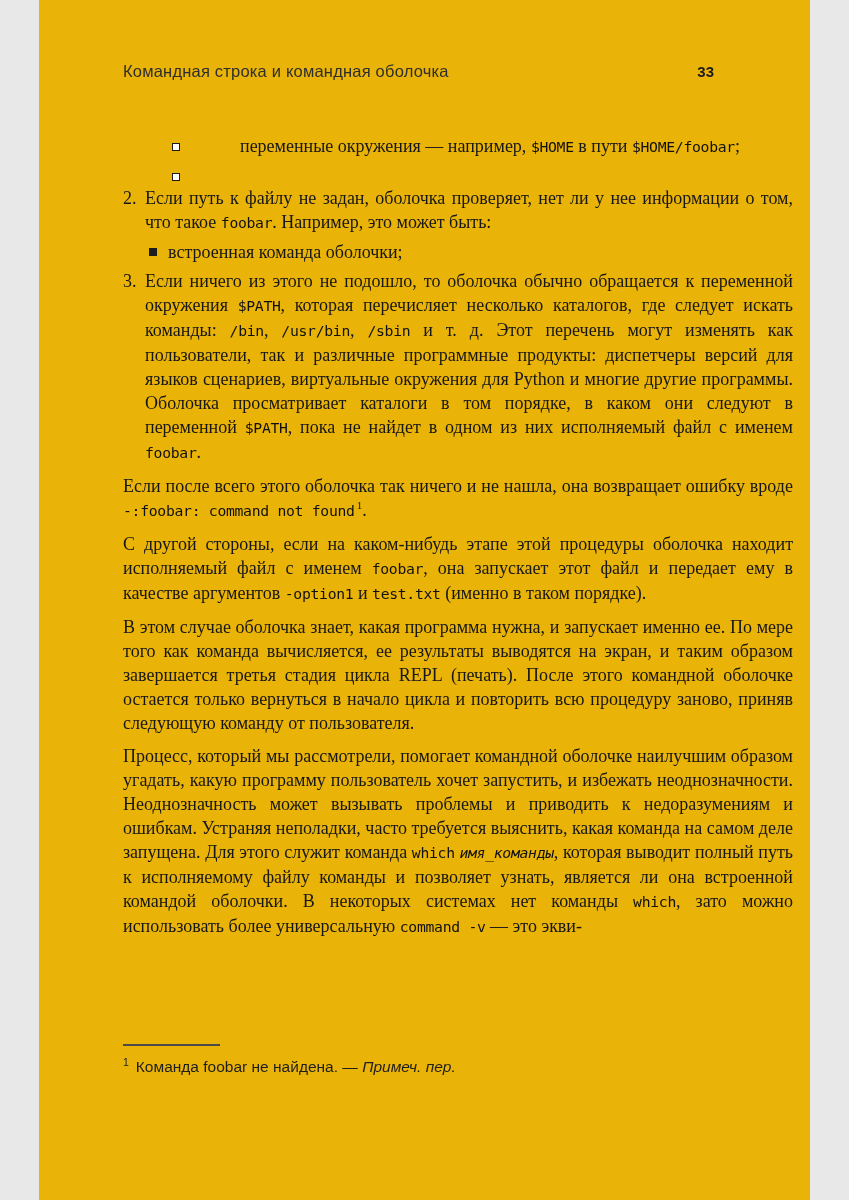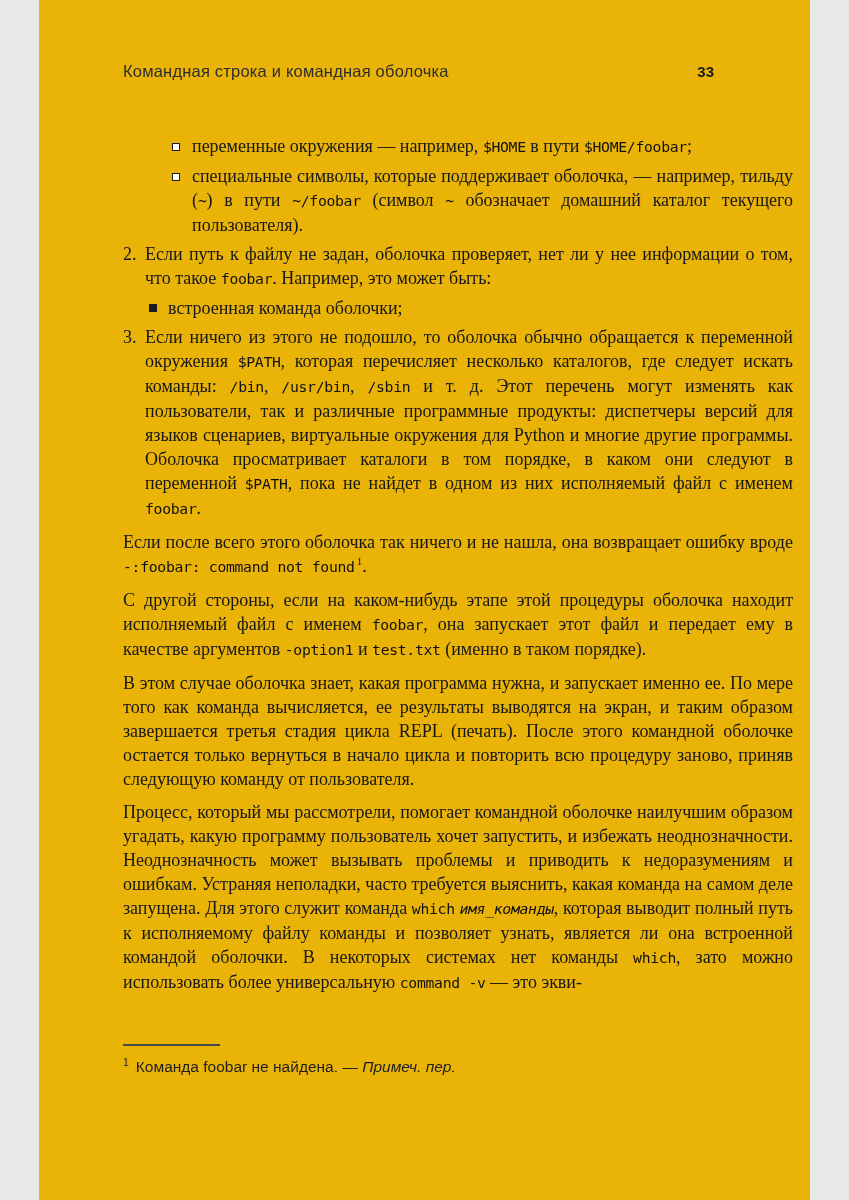--- a/index.html
+++ b/index.html
@@ -41,21 +41,21 @@
     width: 670px;
     font-family: "Liberation Serif", serif;
     font-size: 18px;
     line-height: 24px;
     color: #171717;
   }
   .block { margin: 0 0 5px 0; }
   .bullet1, .bullet2, .numbered { display: flex; align-items: flex-start; }
   .paragraph { display: block; margin: 9px 0 9px 0; }
   .bullet1 { padding-left: 26px; }
-  .bullet2 { padding-left: 49px; }
+  .bullet2 { padding-left: 49px; gap: 48px; }
   .marker-wrap { flex: 0 0 19px; padding-top: 8px; }
   .bullet2 .marker-wrap { flex: 0 0 20px; padding-top: 9px; }
   .m-filled { display: block; width: 8px; height: 8px; background: #1c1c1c; }
   .m-open   { display: block; width: 6px; height: 6px; border: 1.5px solid #1c1c1c; background: #fff; }
   .num { flex: 0 0 22px; }
   .btext { flex: 1 1 auto; text-align: justify; hyphens: auto; }
   .code {
     font-family: "DejaVu Sans Mono", monospace;
     font-size: 0.82em;
     letter-spacing: -0.3px;
@@ -103,21 +103,20 @@
       <div class="block bullet2">
         <span class="marker-wrap">
           <span class="m-open"></span>
         </span>
         <div class="btext"><span class="seg">переменные окружения — например, </span><span class="code">$HOME</span><span class="seg"> в пути </span><span class="code">$HOME/foobar</span><span class="seg">;</span></div>
       </div>
       <div class="block bullet2">
         <span class="marker-wrap">
           <span class="m-open"></span>
         </span>
-        <div class="btext"><span class="seg">специальные символы, которые поддерживает оболочка, — например, тильду (</span><span class="code">~</span><span class="seg">) в пути </span><span class="code">~/foobar</span><span class="seg"> (символ </span><span class="code">~</span><span class="seg"> обозначает домашний каталог текущего пользователя).</span></div>
       </div>
       <div class="block numbered">
         <span class="num">2.</span>
         <div class="btext"><span class="seg">Если путь к файлу не задан, оболочка проверяет, нет ли у нее информации о том, что такое </span><span class="code">foobar</span><span class="seg">. Например, это может быть:</span></div>
       </div>
       <div class="block bullet1">
         <span class="marker-wrap">
           <span class="m-filled"></span>
         </span>
         <div class="btext"><span class="seg">встроенная команда оболочки;</span></div>

